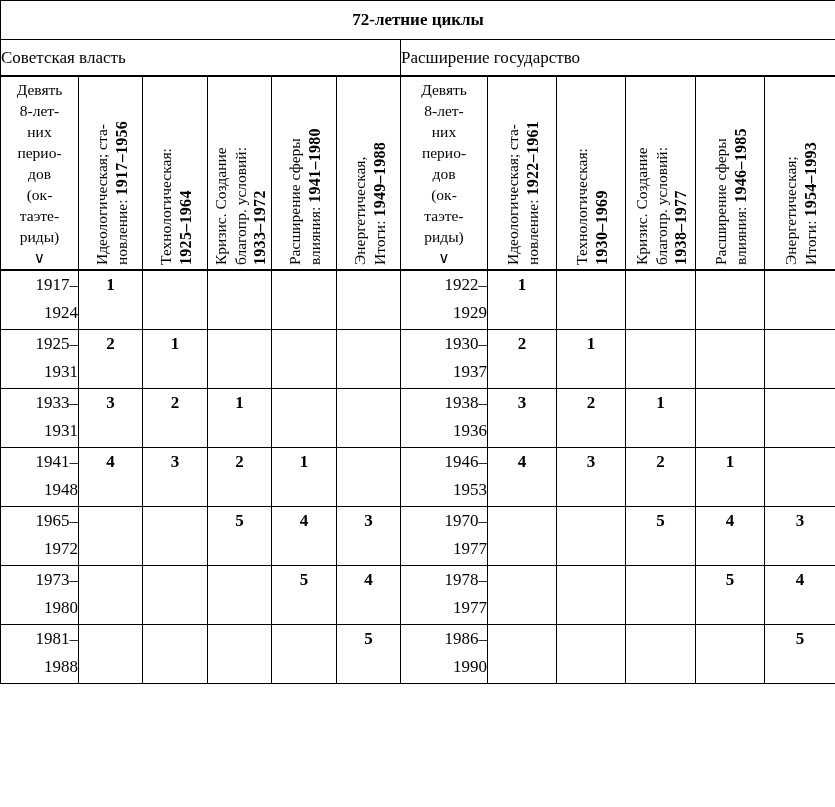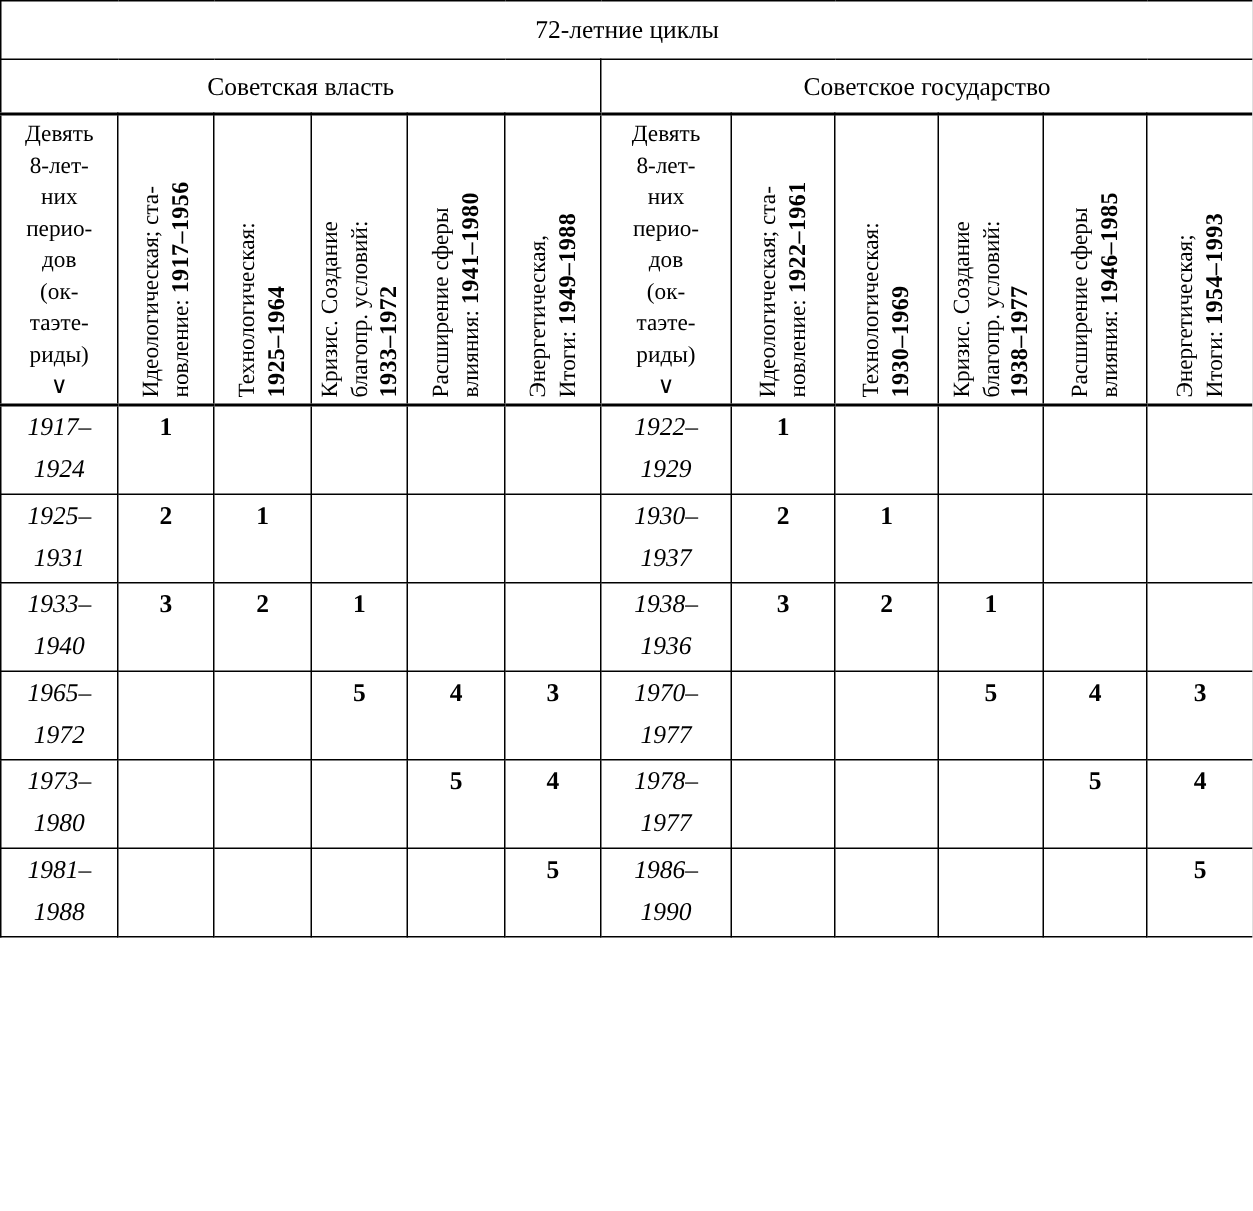--- a/index.html
+++ b/index.html
@@ -24,25 +24,26 @@
     border: 1.5px solid #000000;
     padding: 0;
     overflow: hidden;
   }
   
   tr.title-row td {
     height: 38px;
     text-align: center;
     vertical-align: middle;
     font-size: 17px;
+    font-weight: bold;
   }
   
   tr.subtitle-row td {
     height: 35px;
-    text-align: center;
+    text-align: left;
     vertical-align: middle;
     font-size: 17px;
     border-bottom-width: 2.5px;
   }
   
   tr.header-row td {
     height: 192px;
     vertical-align: middle;
     border-bottom-width: 2px;
     margin-left: 27px;
@@ -76,22 +77,21 @@
   
   tr.data-row td {
     height: 58px;
     vertical-align: top;
     font-size: 17px;
   }
   td.period-cell {
     padding: 2px 4px 0 12px;
     line-height: 28px;
     white-space: pre-line;
-    text-align: center;
-    font-style: italic;
+    text-align: right;
   }
   td.value-cell {
     text-align: center;
     font-weight: bold;
     padding-top: 2px;
     line-height: 28px;
   }
 </style>
 </head>
 <body>
@@ -111,21 +111,21 @@
         <col style="width:70px">
         <col style="width:69px">
         <col style="width:71px">
     </colgroup>
     <tbody>
       <tr class="title-row">
         <td colspan="12">72-летние циклы</td>
       </tr>
       <tr class="subtitle-row">
         <td colspan="6">Советская власть</td>
-        <td colspan="6">Советское государство</td>
+        <td colspan="6">Расширение государство</td>
       </tr>
       <tr class="header-row">
         <td class="colhead-period">Девять
 8-лет-
 них
 перио-
 дов
 (ок-
 таэте-
 риды)
@@ -231,32 +231,48 @@
           <td class="period-cell">1930–
 1937</td>
           <td class="value-cell">2</td>
           <td class="value-cell">1</td>
           <td class="value-cell"></td>
           <td class="value-cell"></td>
           <td class="value-cell"></td>
         </tr>
         <tr class="data-row">
           <td class="period-cell">1933–
-1940</td>
+1931</td>
           <td class="value-cell">3</td>
           <td class="value-cell">2</td>
           <td class="value-cell">1</td>
           <td class="value-cell"></td>
           <td class="value-cell"></td>
           <td class="period-cell">1938–
 1936</td>
           <td class="value-cell">3</td>
           <td class="value-cell">2</td>
           <td class="value-cell">1</td>
           <td class="value-cell"></td>
+          <td class="value-cell"></td>
+        </tr>
+        <tr class="data-row">
+          <td class="period-cell">1941–
+1948</td>
+          <td class="value-cell">4</td>
+          <td class="value-cell">3</td>
+          <td class="value-cell">2</td>
+          <td class="value-cell">1</td>
+          <td class="value-cell"></td>
+          <td class="period-cell">1946–
+1953</td>
+          <td class="value-cell">4</td>
+          <td class="value-cell">3</td>
+          <td class="value-cell">2</td>
+          <td class="value-cell">1</td>
           <td class="value-cell"></td>
         </tr>
         <tr class="data-row">
           <td class="period-cell">1965–
 1972</td>
           <td class="value-cell"></td>
           <td class="value-cell"></td>
           <td class="value-cell">5</td>
           <td class="value-cell">4</td>
           <td class="value-cell">3</td>

